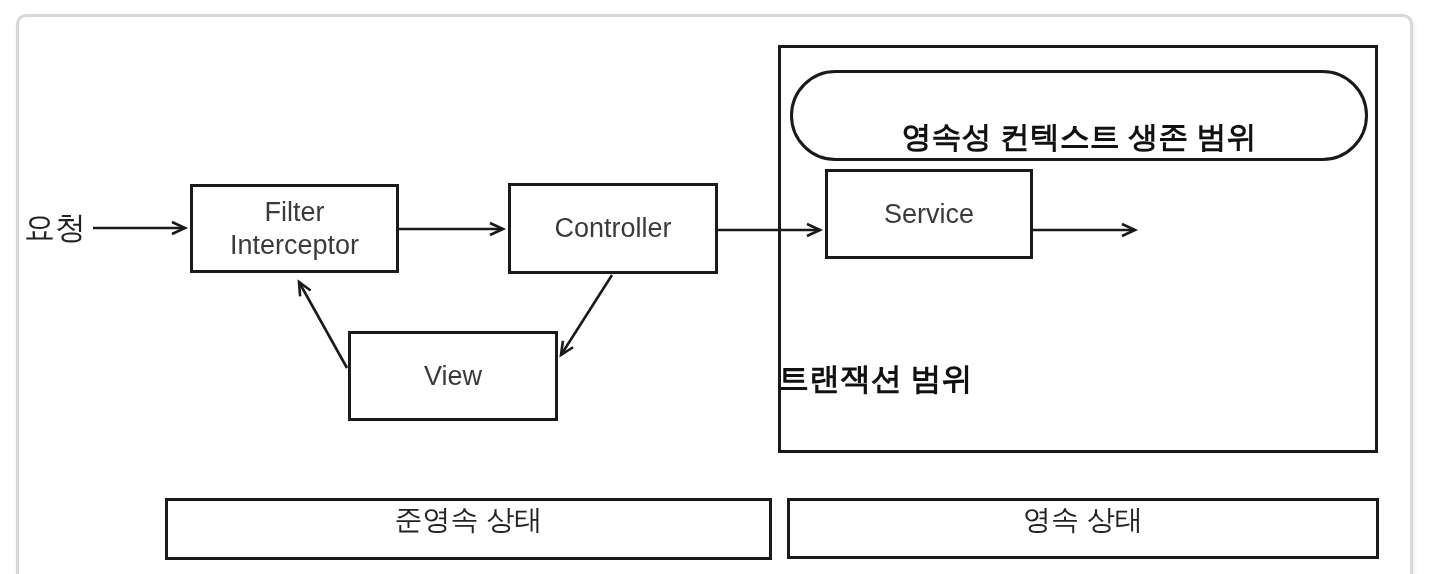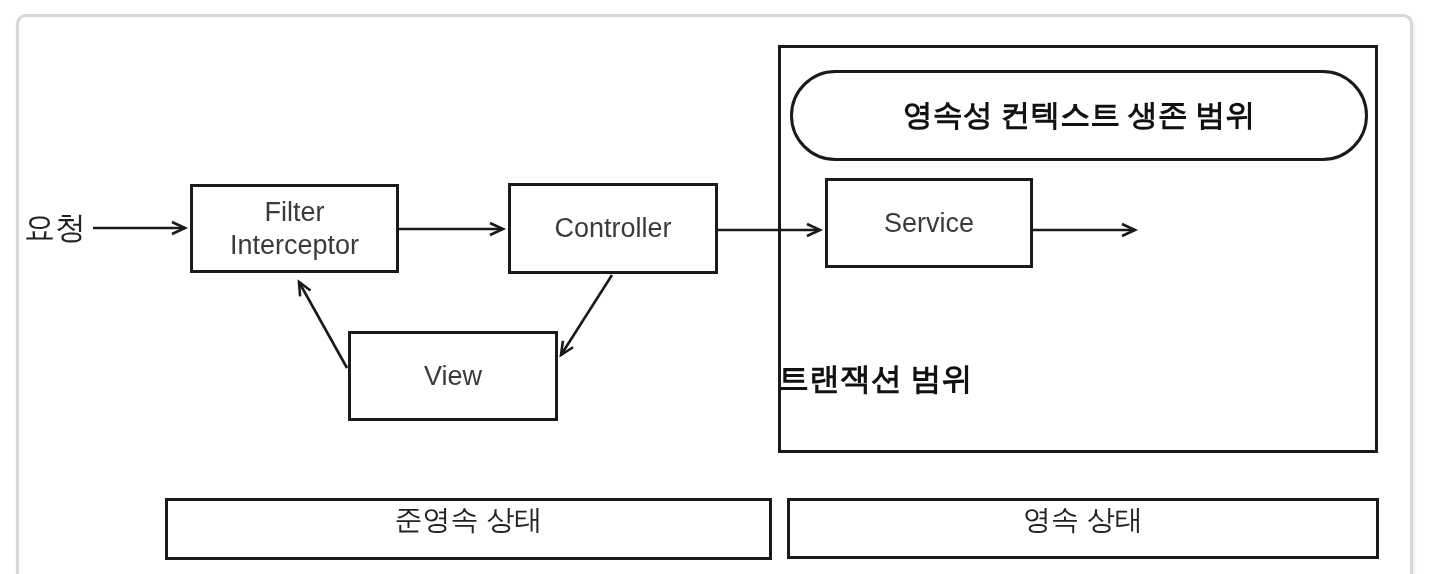--- a/index.html
+++ b/index.html
@@ -36,44 +36,43 @@
     align-items: center;
     justify-content: center;
     text-align: center;
     color: #3a3a3a;
     font-size: 27px;
     line-height: 33px;
   }
   .node-filter     { left: 190px; top: 184px; width: 209px; height: 89px; }
   .node-controller { left: 508px; top: 183px; width: 210px; height: 91px; }
   .node-view       { left: 348px; top: 331px; width: 210px; height: 90px; }
-  .node-service    { left: 825px; top: 178px; width: 208px; height: 90px; }
+  .node-service    { left: 825px; top: 169px; width: 208px; height: 90px; }
   .node-repository { left: 1140px; top: 184px; width: 211px; height: 90px; }
 
   .bigbox {
     position: absolute;
     left: 778px; top: 45px; width: 600px; height: 408px;
     border: 3px solid #1a1a1a;
     background: transparent;
     box-sizing: border-box;
   }
   .stadium {
     position: absolute;
     left: 790px; top: 70px; width: 578px; height: 91px;
     border: 3px solid #1a1a1a;
     border-radius: 46px;
     box-sizing: border-box;
     display: flex;
-    align-items: center;
+    align-items: flex-end;
     justify-content: center;
     font-size: 30px;
     font-weight: bold;
     color: #111111;
     background: #ffffff;
-    font-family: Liberation Serif, serif;
   }
   .transaction-label {
     position: absolute;
     left: 778px; top: 358px; width: 600px;
     font-size: 31px;
     font-weight: bold;
     color: #111111;
   }
   .request-label {
     position: absolute;

